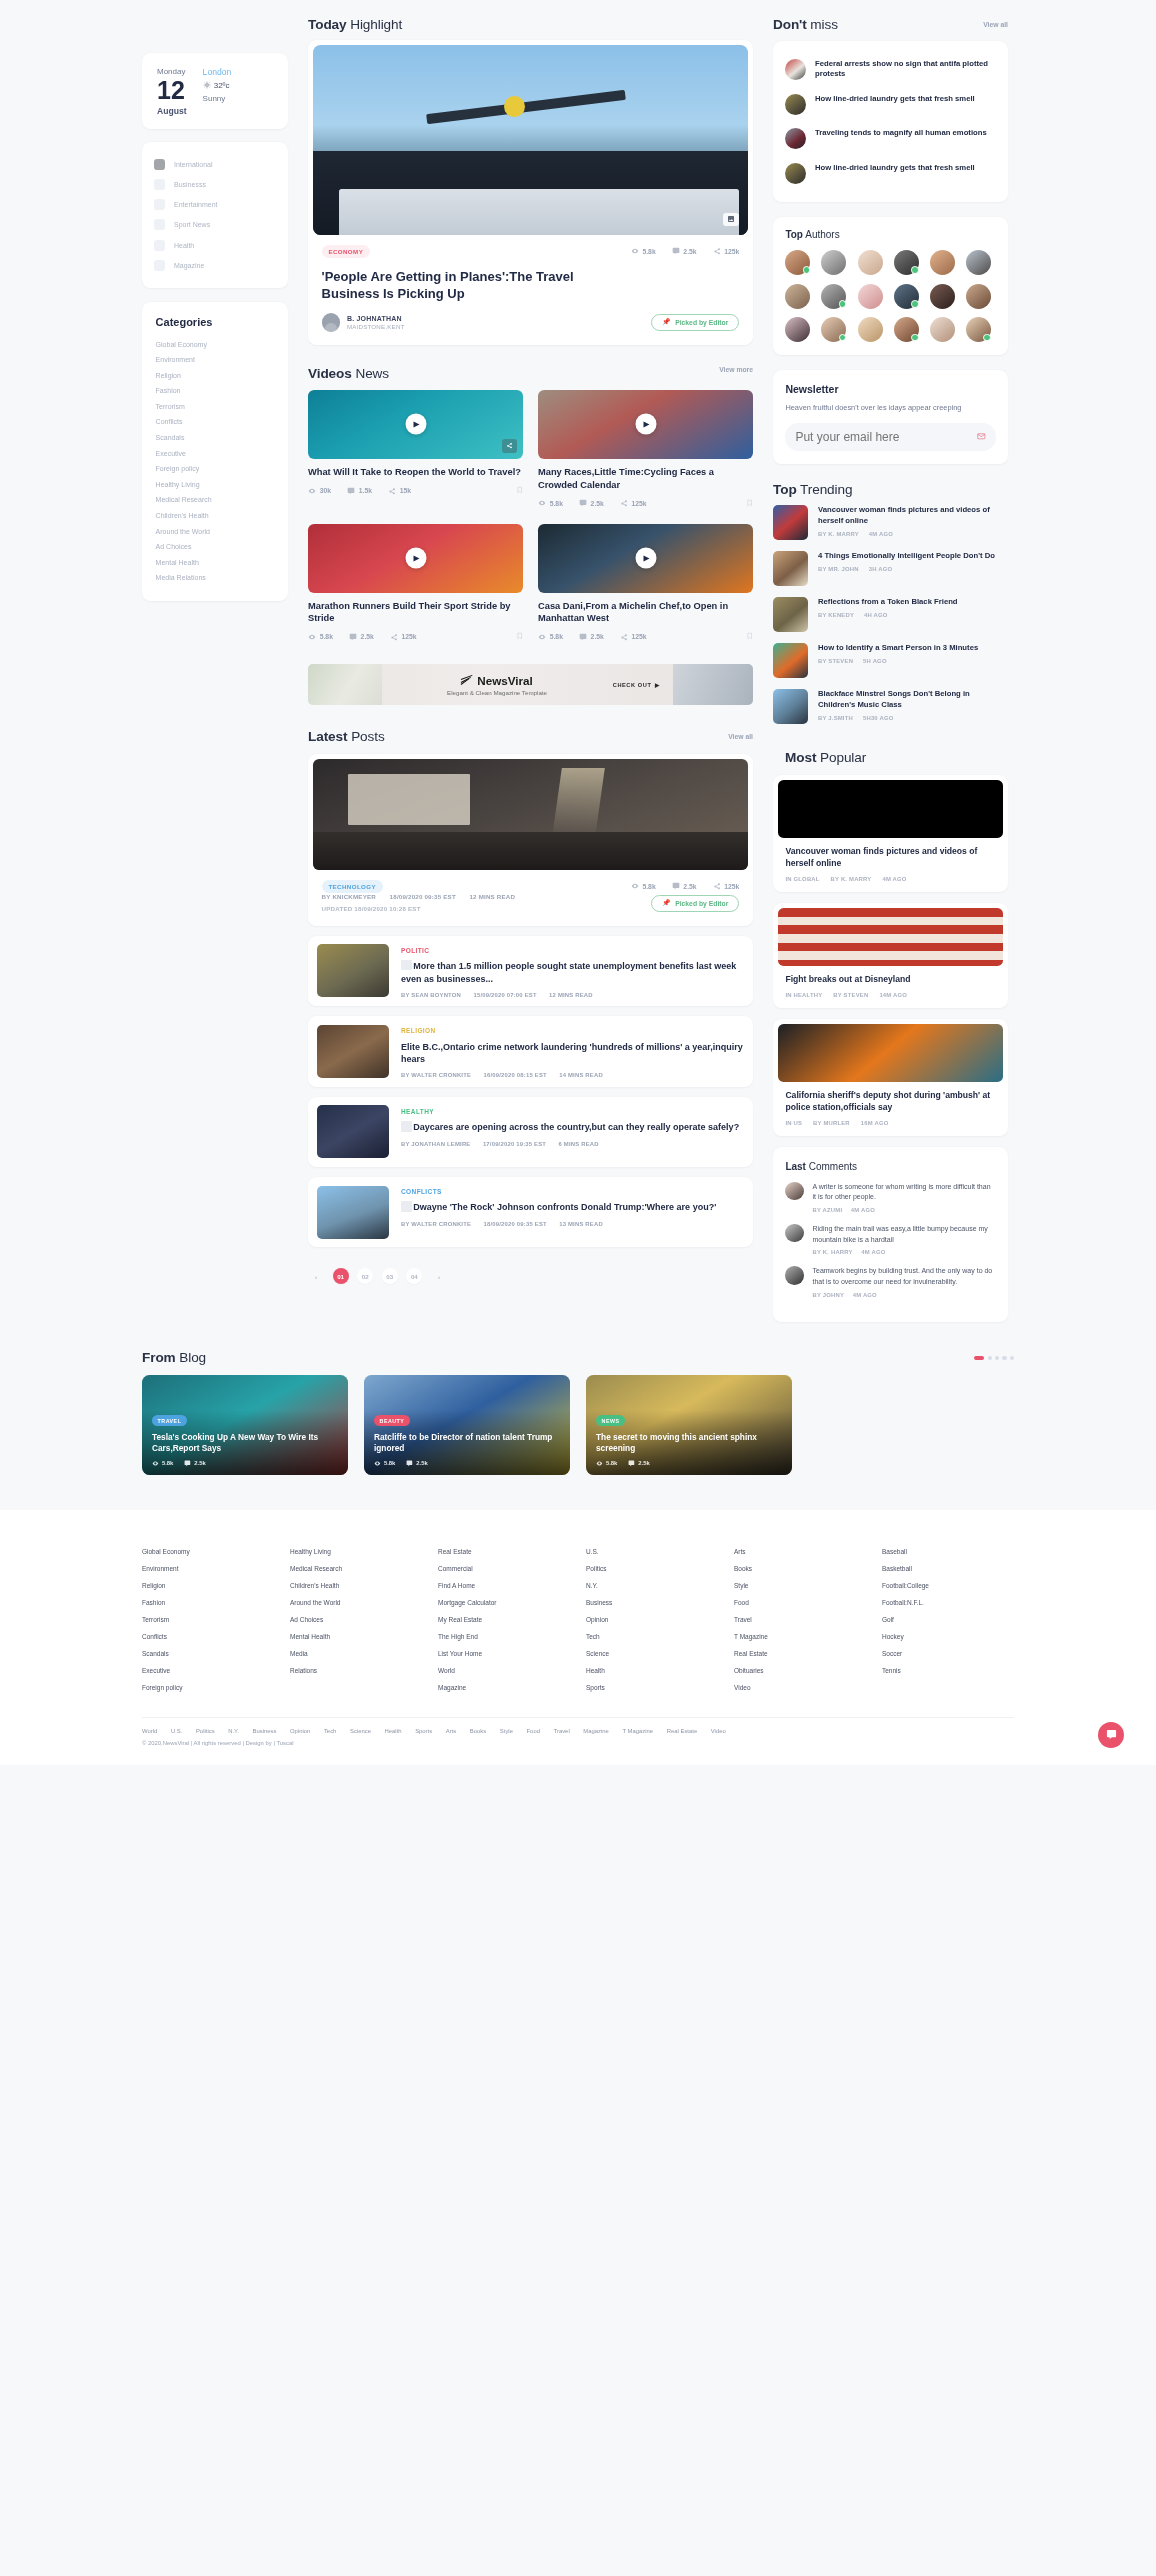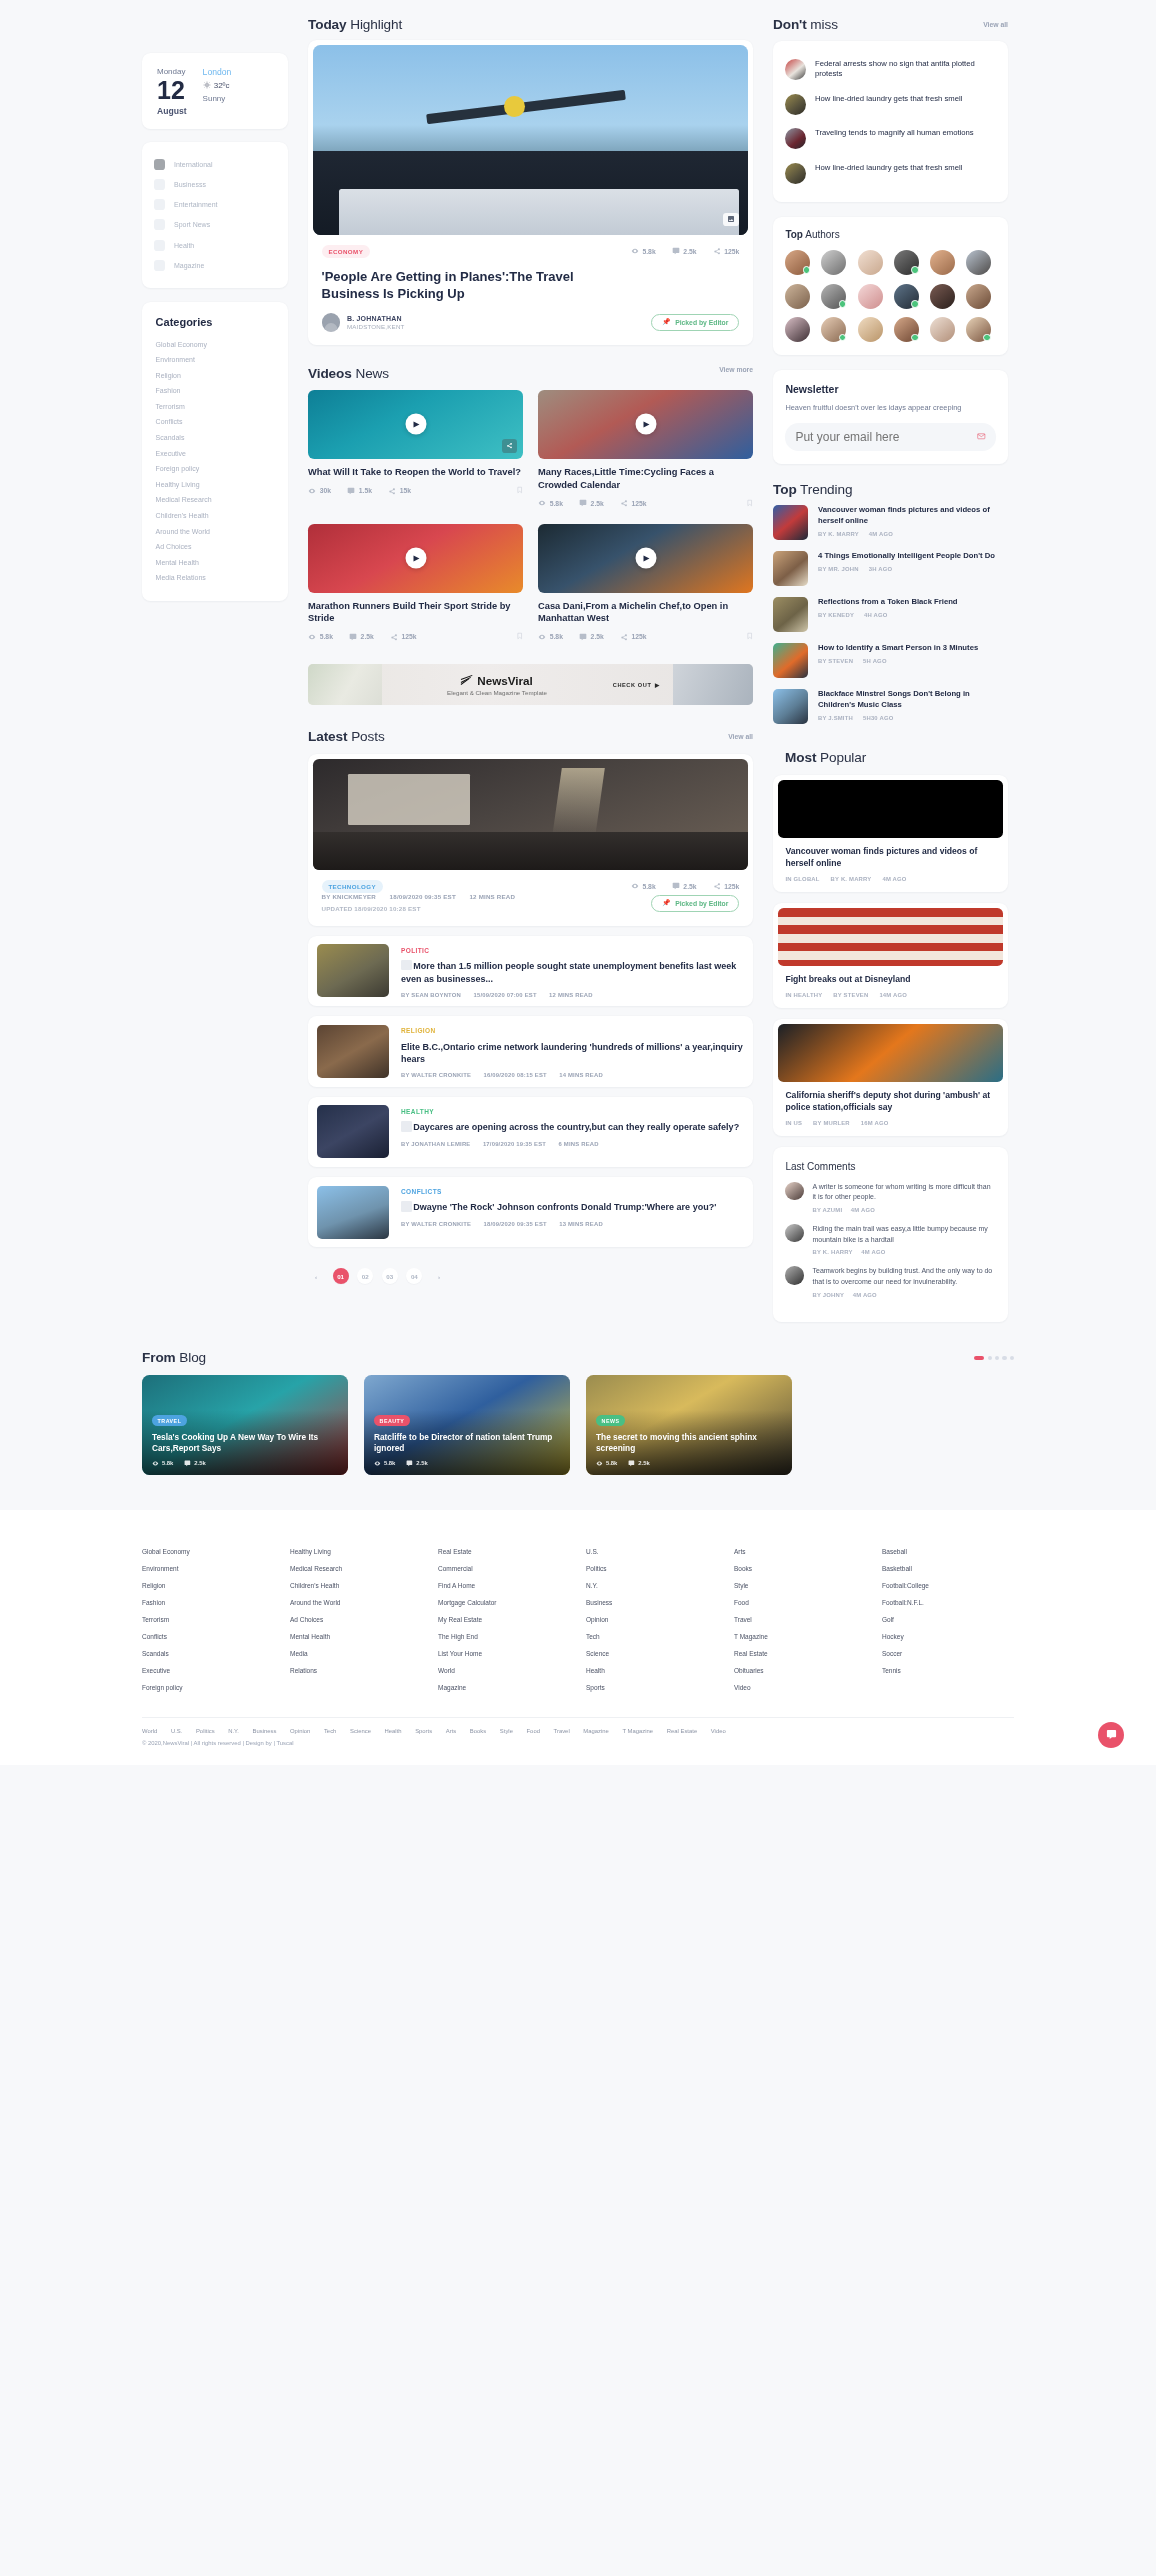--- a/index.html
+++ b/index.html
@@ -146,21 +146,21 @@
   .pg { width: 16px; height:16px; border-radius:50%; display:flex; align-items:center; justify-content:center;
         font-size:6.2px; font-weight:800; color:#aeb6c4; background:#fff; box-shadow:0 0.6px 1.2px rgba(20,30,60,.06); }
   .pg.active { background:#e9526a; color:#fff; }
   .pg.arrow { color:#aeb6c4; box-shadow:none; background:transparent; }
 
   
   .rail-head { display:flex; align-items:center; justify-content:space-between; margin-bottom: 8.6px; }
   .dm-card { padding: 11px 12.4px; }
   .dm-row { display:flex; gap:8.6px; padding: 6.8px 0; align-items:flex-start; }
   .dm-av { width: 21px; height:21px; border-radius:50%; flex:none; }
-  .dm-title { font-size: 7.7px; font-weight: 400; line-height:1.4; color:#222b45; }
+  .dm-title { font-size: 7.7px; font-weight: 700; line-height:1.4; color:#222b45; }
 
   .ta-card { padding: 12.4px; margin-top: 15px; }
   .ta-card h3 { font-size: 10px; font-weight:400; color:#2a3145; margin-bottom: 10px; }
   .ta-card h3 b { font-weight:800; }
   .ta-grid { display:grid; grid-template-columns: repeat(6,1fr); gap: 8.6px 6.2px; }
   .ta-av { width: 25px; height:25px; border-radius:50%; position:relative; }
   .ta-av.on::after { content:""; position:absolute; right:0; bottom:1.2px; width:5.6px;height:5.6px;border-radius:50%;
                      background:#4cc47c; border:1.2px solid #fff; }
 
   .nl-card { padding: 13.6px 12.4px; margin-top: 15px; }
@@ -177,21 +177,21 @@
   .tt-title { font-size: 7.7px; font-weight: 800; line-height:1.4; color:#222b45; }
   .tt-meta { font-size: 5.9px; color:#aab1c0; font-weight:700; letter-spacing:0.2px; margin-top:4.3px; display:flex; gap:10px; }
 
   .mp-card { padding: 5px 5px 10px; margin-bottom: 11px; border-radius: 8.6px; }
   .mp-img { height: 58px; border-radius: 5.6px; }
   .mp-title { font-size: 8.6px; font-weight: 800; line-height:1.38; margin: 8px 7.4px 6.2px; color:#222b45; }
   .mp-meta { font-size: 5.9px; color:#aab1c0; font-weight:700; letter-spacing:0.2px; display:flex; gap:11px; margin: 0 7.4px; }
 
   .lc-card { padding: 13.6px 12.4px; margin-top: 5px; }
   .lc-card h3 { font-size: 10px; font-weight:400; color:#2a3145; margin-bottom: 10px; }
-  .lc-card h3 b { font-weight:400; }
+  .lc-card h3 b { font-weight:700; }
   .lc-row { display:flex; gap:8.6px; align-items:flex-start; margin-bottom: 11px; }
   .lc-av { width: 18.5px; height:18.5px; border-radius:50%; flex:none; }
   .lc-text { font-size: 7px; color:#4c5468; line-height:1.55; }
   .lc-meta { font-size: 5.9px; color:#aab1c0; font-weight:700; letter-spacing:0.2px; margin-top:3.7px; display:flex; gap:8.6px; }
 
   
   .blog-sec { padding: 0 142px; margin-top: 28px; }
   .blog-head { display:flex; align-items:center; justify-content:space-between; margin-bottom: 10px; }
   .dots { display:flex; gap:3.1px; align-items:center; }
   .dot { width:4.3px;height:4.3px;border-radius:50%;background:#d8dde6; }

